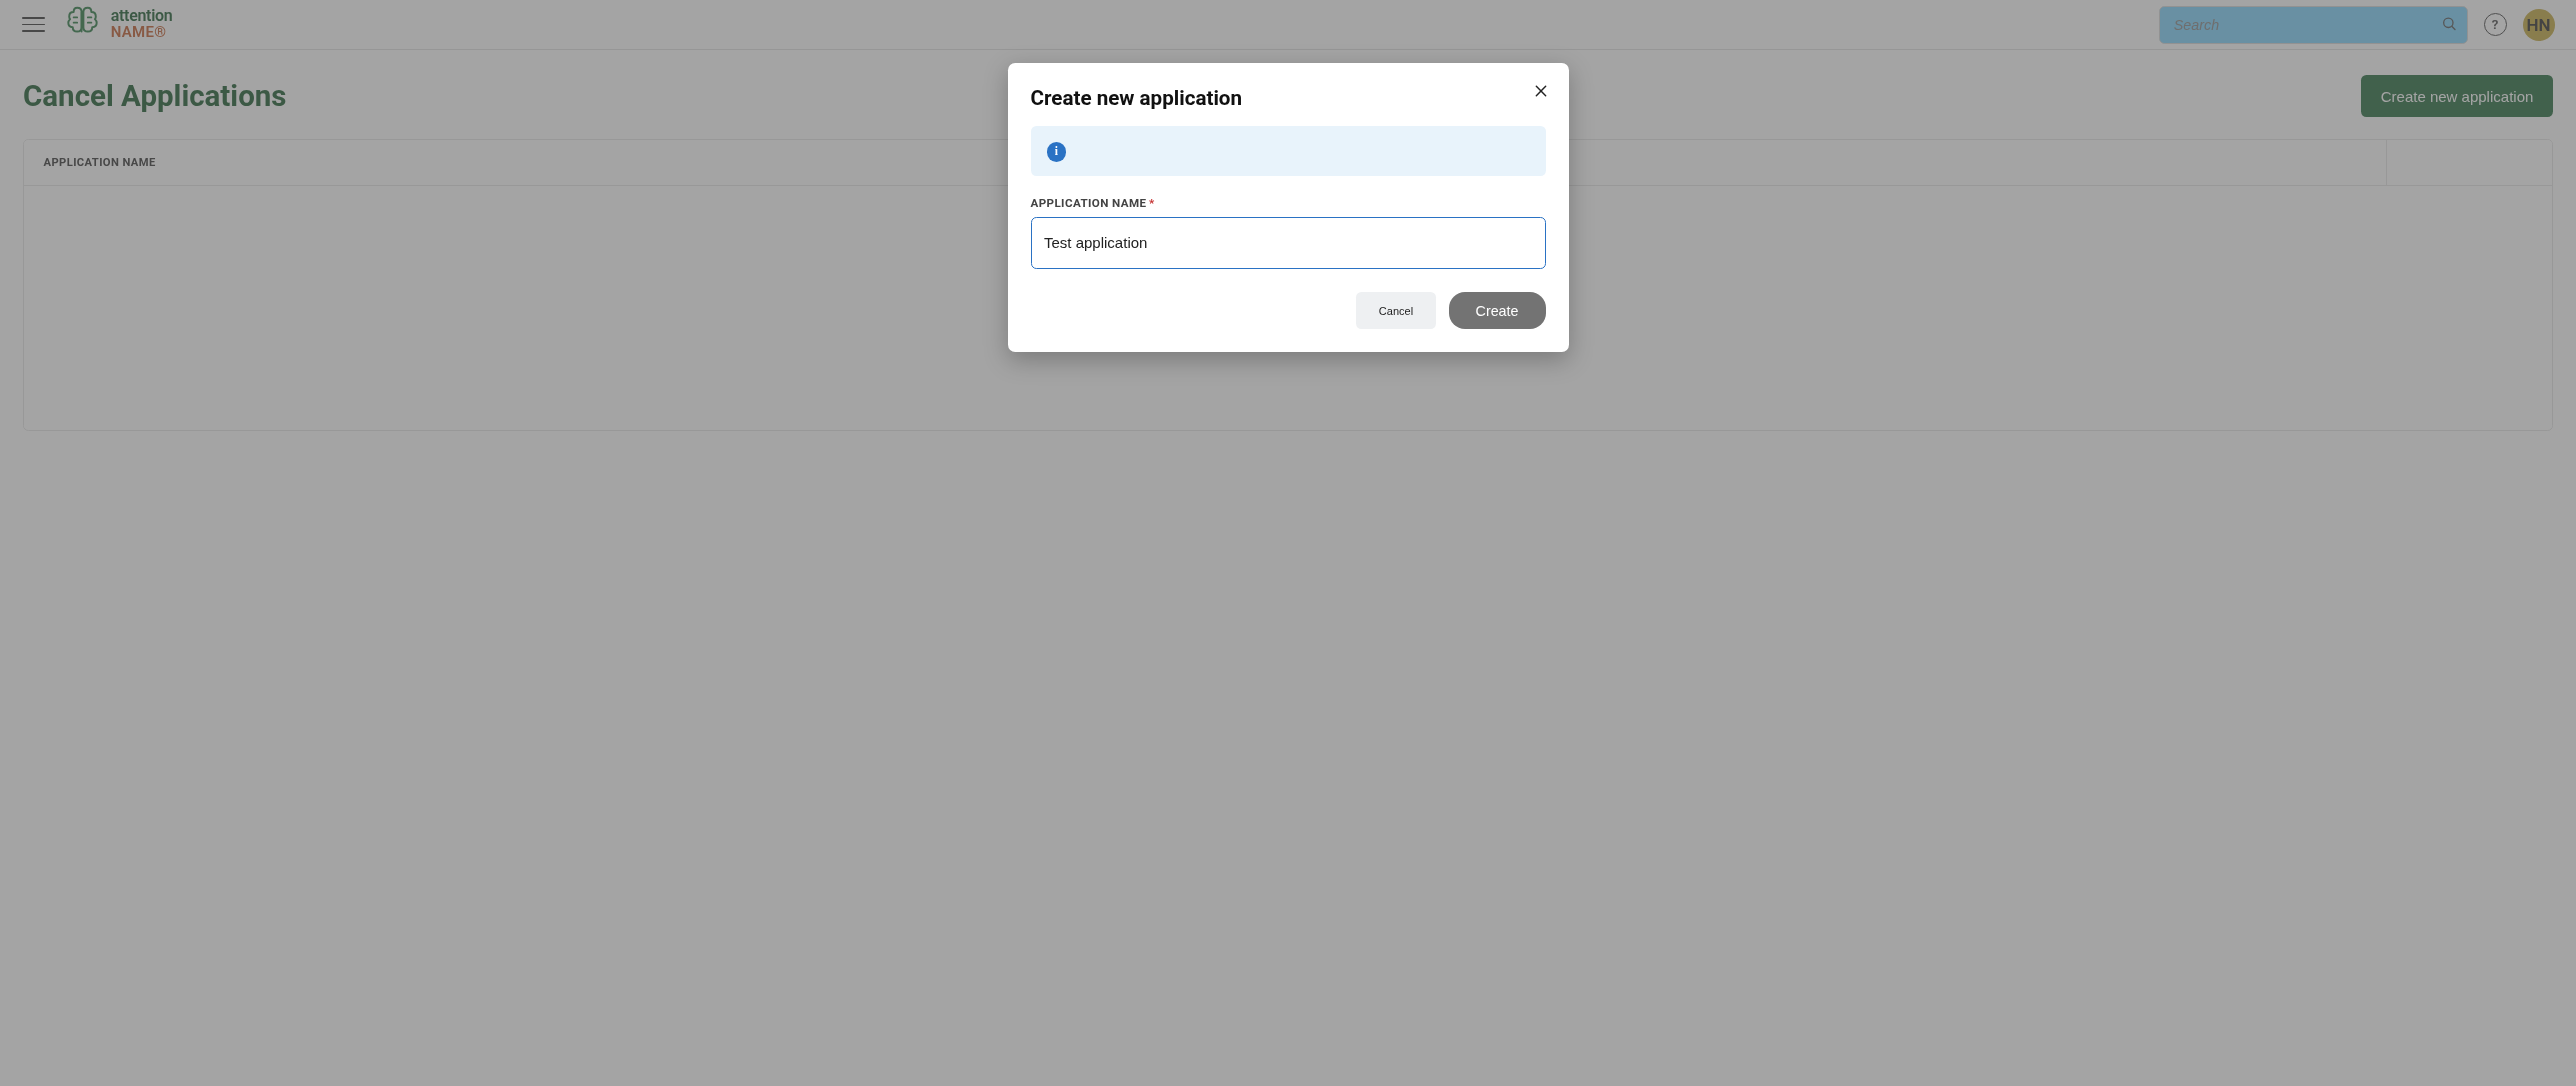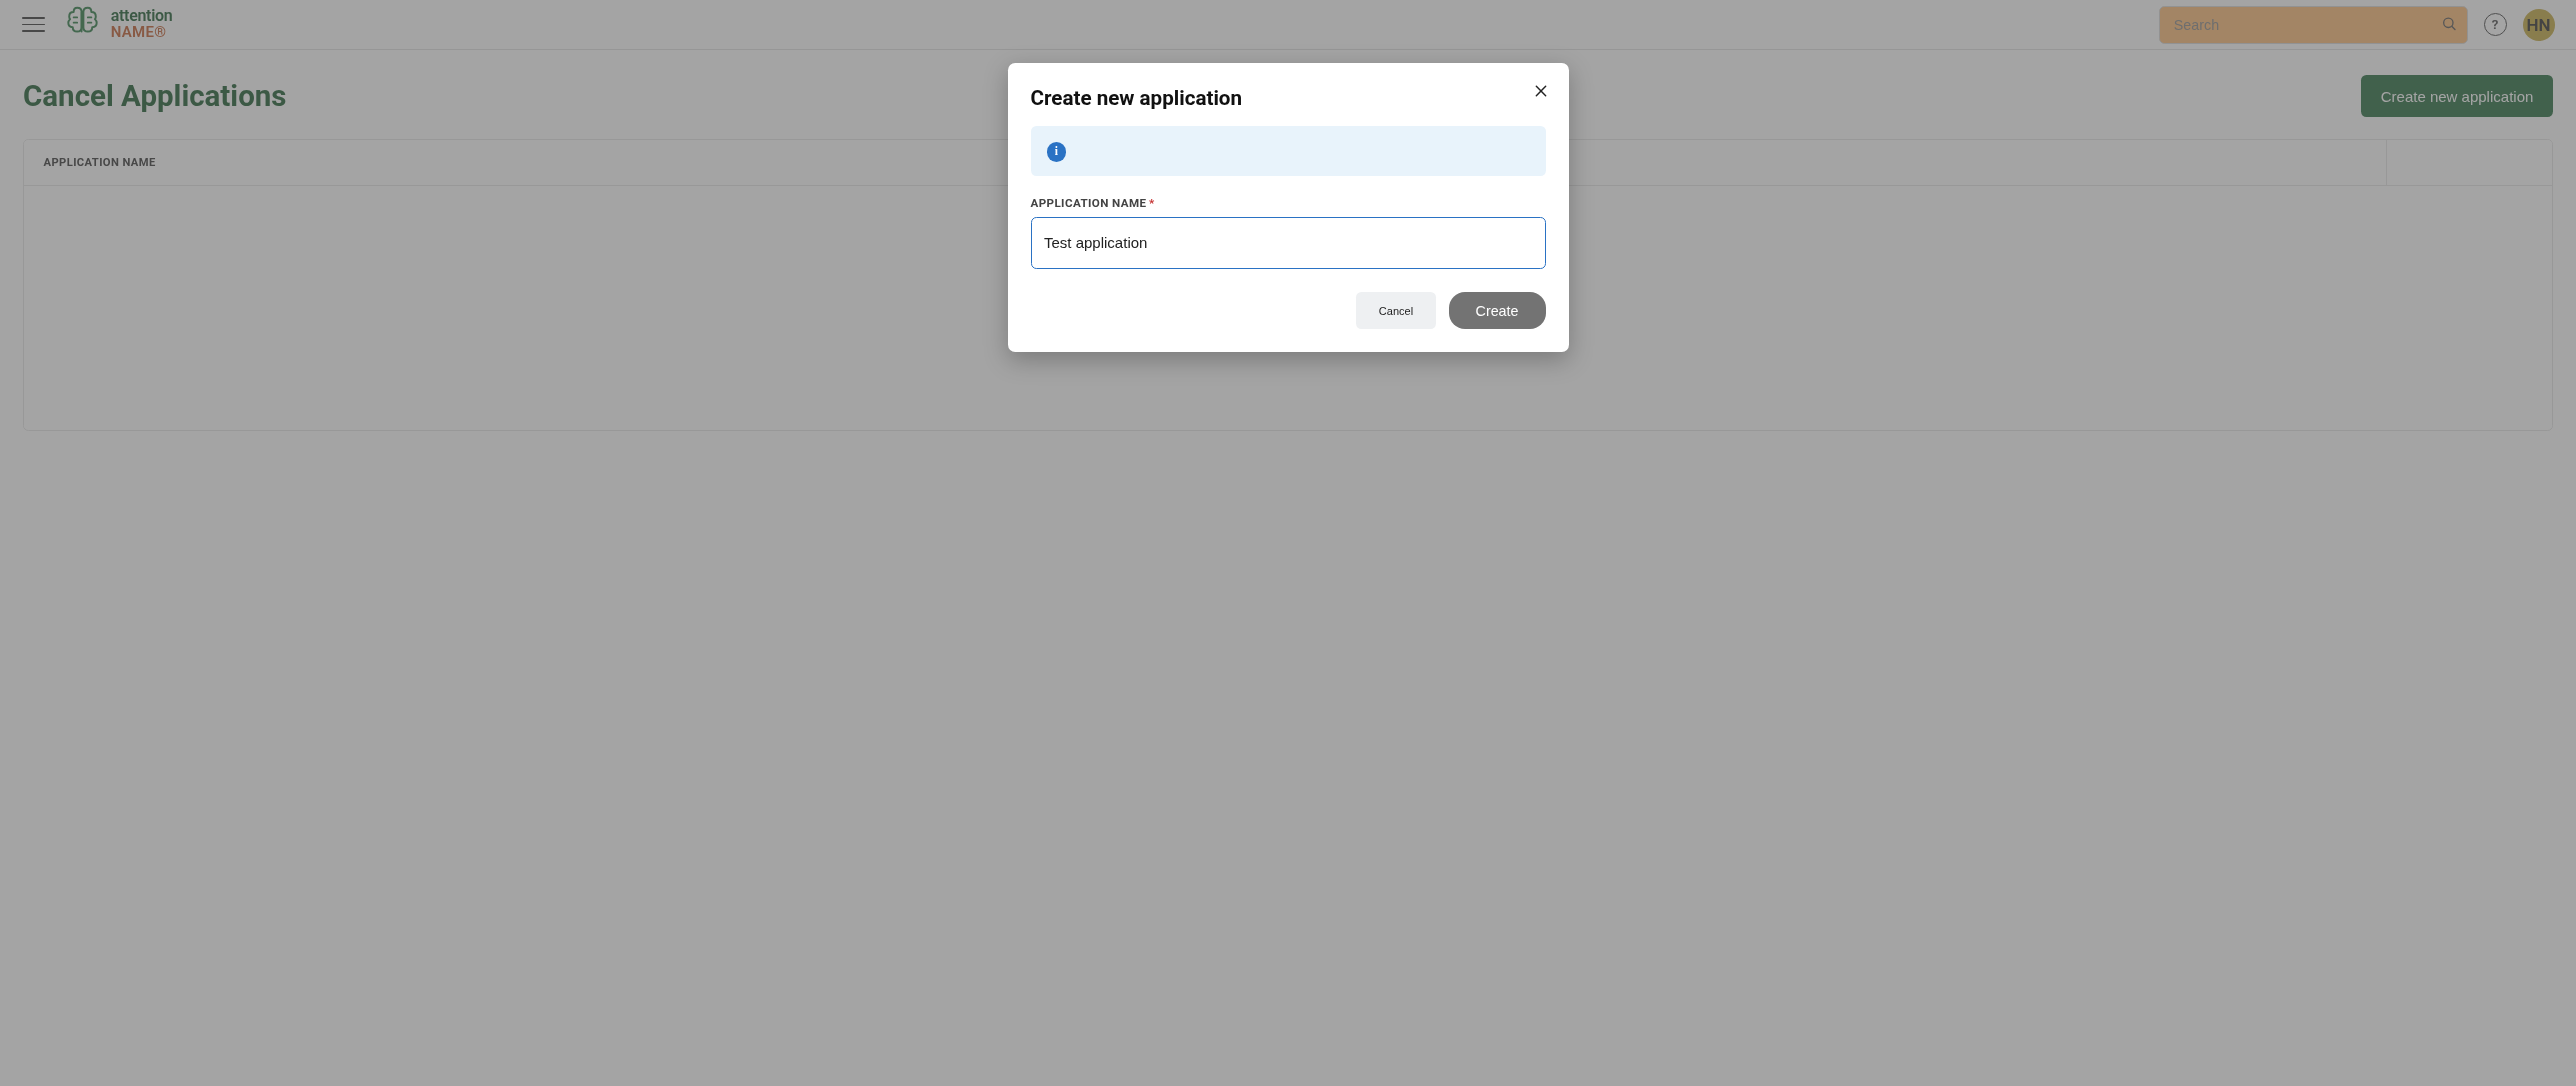--- a/index.html
+++ b/index.html
@@ -82,22 +82,23 @@
       position: relative;
       width: 309px;
     }
     .search-input {
       width: 100%;
       height: 38px;
       border: 0.9px solid #d8d8d8;
       border-radius: 5.4px;
       padding: 0 38px 0 14.3px;
       font-size: 14.3px;
-      background: #fdba74;
+      background: #7dd3fc;
       color: #333;
+      font-style: italic;
     }
     .search-input::placeholder { color: #888; }
     .search-icon {
       position: absolute;
       right: 10.7px;
       top: 50%;
       transform: translateY(-50%);
       color: #555;
     }
     .help-btn {

